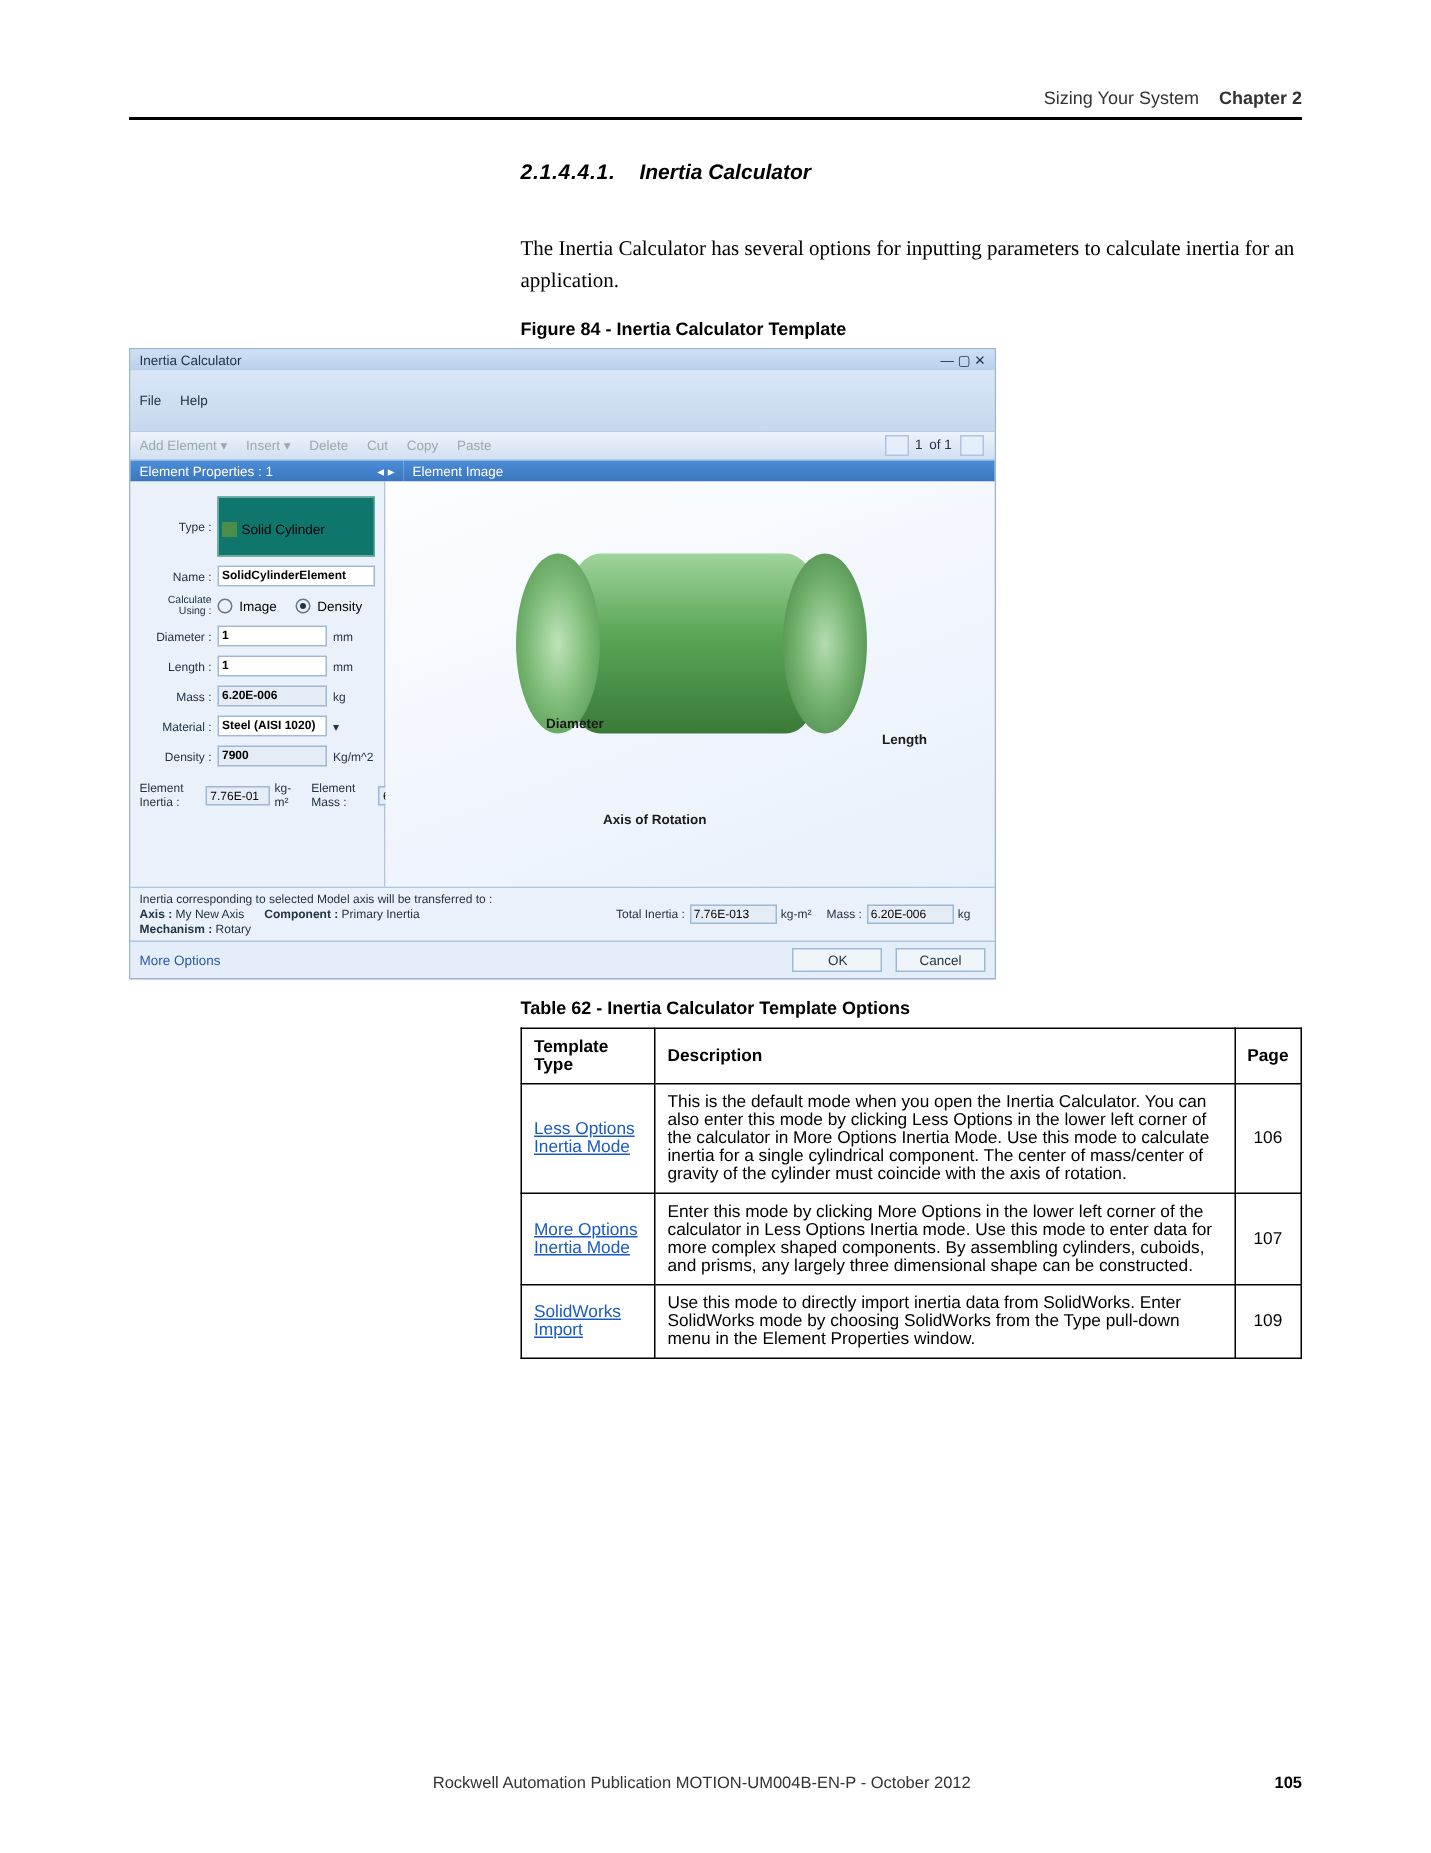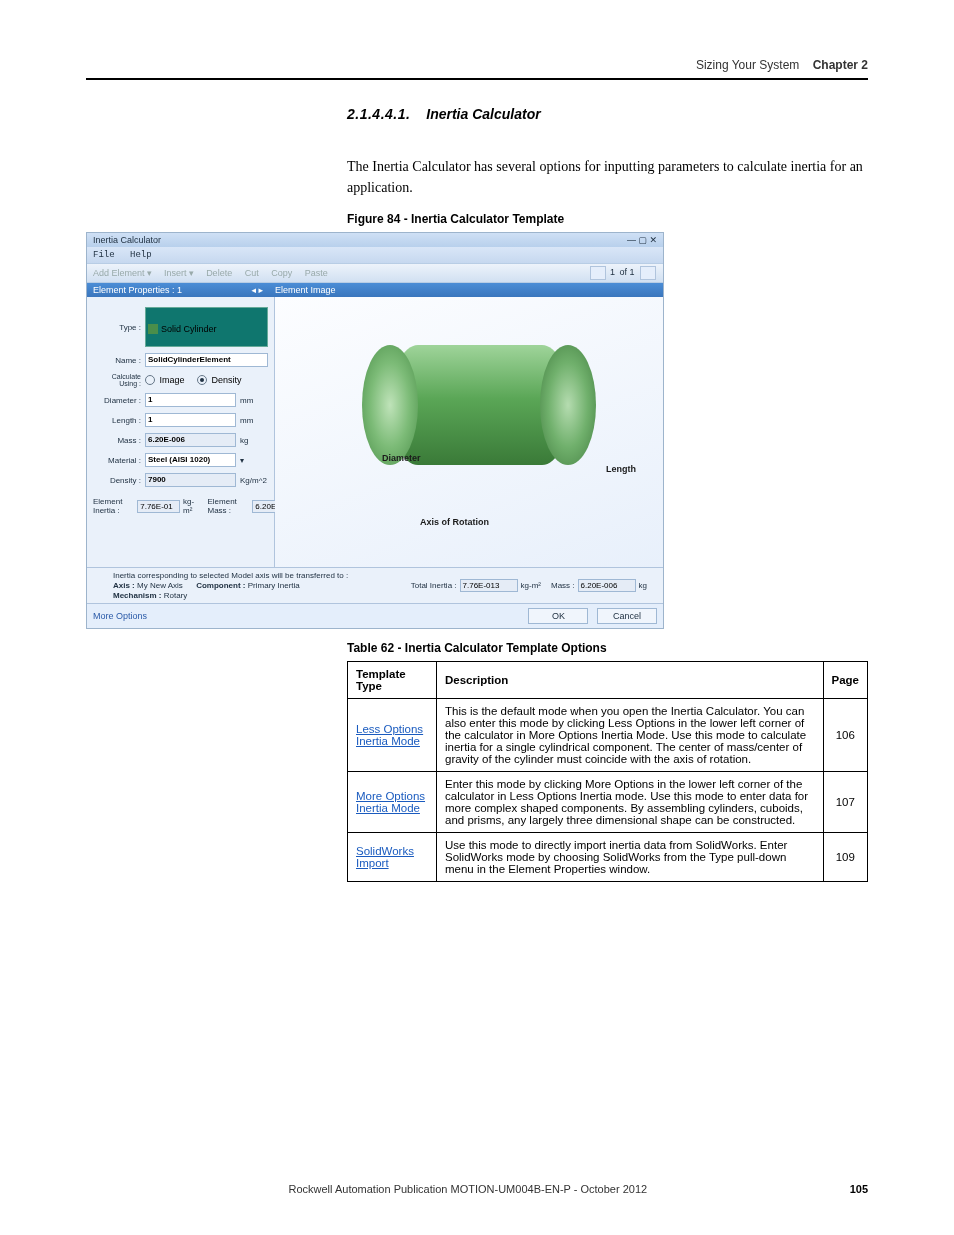--- a/index.html
+++ b/index.html
@@ -64,23 +64,22 @@
     background: linear-gradient(#cfe0f5,#b8d0ec);
     color: #234;
     padding: 2px 6px;
     font-size: 9px;
     display: flex;
     align-items: center;
     justify-content: space-between;
   }
   .menu-bar {
     background: linear-gradient(#d9e6f7,#c6d8ef);
-    padding: 3px 6px;
+    padding: 15px 6px;
     color: #234;
-    font-family: Liberation Mono, monospace;
   }
   .menu-bar span { margin-right: 10px; }
   .toolbar {
     background: linear-gradient(#edf3fb,#d1e0f2);
     padding: 2px 6px;
     display: flex;
     align-items: center;
     justify-content: space-between;
     border-top: 1px solid #b8cde5;
     border-bottom: 1px solid #b8cde5;
@@ -100,21 +99,21 @@
   .sub-header .left, .sub-header .right {
     background: linear-gradient(#4b8dd6,#3a76bd);
     color: #fff;
     padding: 2px 6px;
     font-size: 9px;
   }
   .sub-header .left { width: 170px; display:flex; justify-content:space-between;}
   .sub-header .right { flex:1; }
   .main-row { display:flex; }
   .props {
-    width: 188px;
+    width: 170px;
     padding: 4px 6px 2px 6px;
     border-right: 1px solid #b0c4dd;
     background: #eaf1fa;
     min-height: 270px;
     box-sizing: border-box;
   }
   .prop-row { display:flex; align-items:center; margin: 6px 0; }
   .prop-label { width: 48px; text-align:right; margin-right:4px; color:#234; font-size:8px;}
   .prop-label2 { width: 48px; text-align:right; margin-right:4px; color:#234; font-size:7px; line-height:1;}
   .prop-input {
@@ -157,21 +156,21 @@
     padding:2px 6px; background:#eaf1fa; border-top:1px solid #b0c4dd;
   }
   .ib { display:flex; align-items:center; margin-right:10px; font-size:8px;}
   .ib .lbl { margin-right:3px; color:#234;}
   .ib .val { width:52px; height:11px; border:1px solid #9fb8d4; background:#e5ecf6; font-size:8px; padding:0 2px; line-height:11px; }
   .ib .unit { margin-left:3px; color:#234;}
   .transfer-row {
     background:#eaf1fa; border-top:1px solid #b0c4dd;
     display:flex; justify-content:space-between; padding:2px 6px;
   }
-  .transfer-left { font-size:8px; color:#234;margin-left:20px; }
+  .transfer-left { font-size:8px; color:#234; }
   .transfer-left .line { margin:1px 0;}
   .transfer-left .bold { font-weight:bold; }
   .transfer-right { display:flex; align-items:center; font-size:8px;}
   .footer-row {
     display:flex; justify-content:space-between; align-items:center;
     background:#e4eefb; padding:4px 6px; border-top:1px solid #b0c4dd;
   }
   .footer-row .more { color:#2a5aa8; font-size:9px; }
   .btn-flat { display:inline-block; min-width:42px; text-align:center; padding:2px 8px; border:1px solid #9fb8d4; background:#f0f5fc; margin-left:6px; font-size:9px; color:#234;}
 

